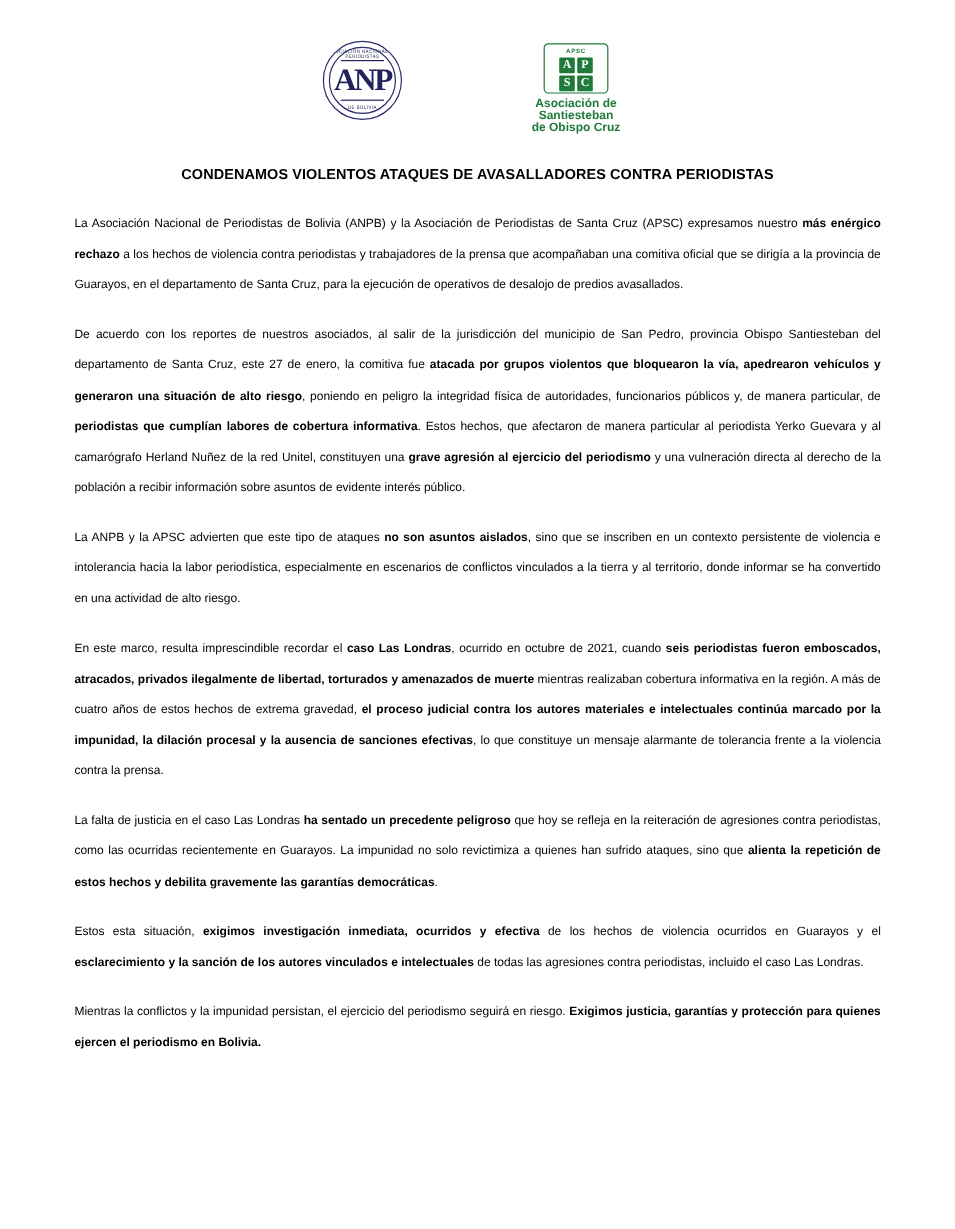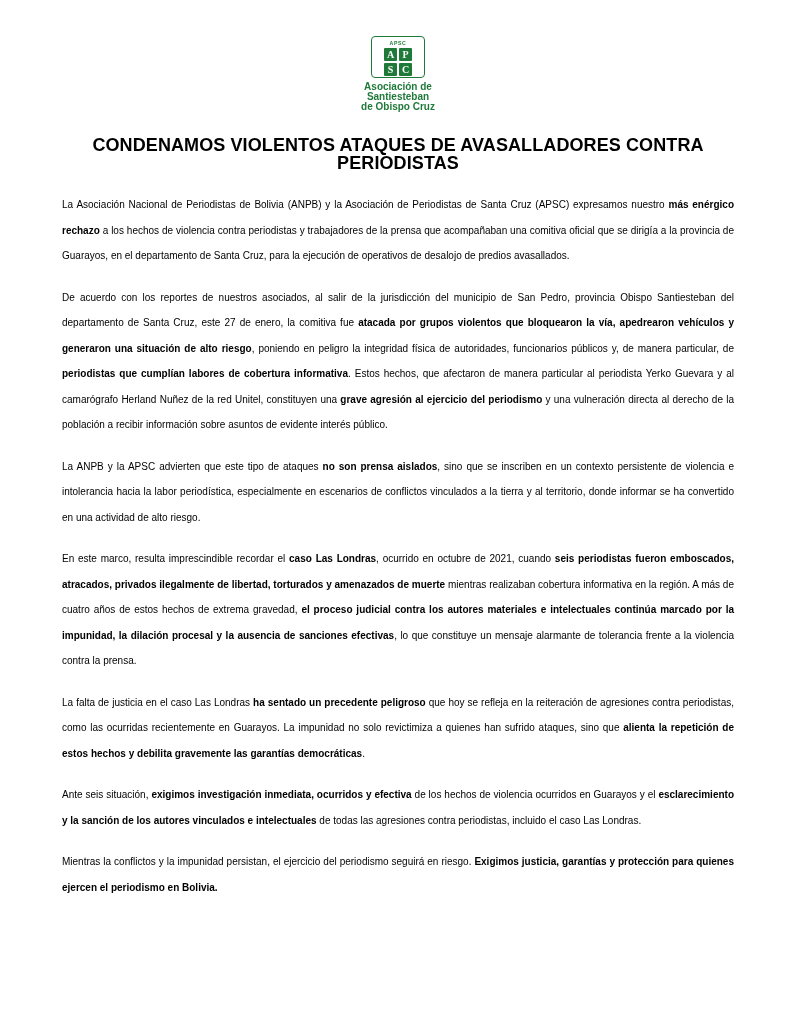--- a/index.html
+++ b/index.html
@@ -137,21 +137,21 @@
     color: #1f7a3a;
     font-size: 10px;
     line-height: 10px;
     font-weight: bold;
   }
 
   
   .doc-title {
     text-align: center;
     font-weight: bold;
-    font-size: 18px;
+    font-size: 12px;
     line-height: 18px;
     letter-spacing: 0.1px;
     margin: 0 0 20px 0;
   }
 
   
   .body-text p {
     margin: 0 0 16px 0;
     font-size: 10px;
     line-height: 25.5px;
@@ -160,20 +160,30 @@
   }
   .body-text p b { font-weight: bold; }
 </style>
 </head>
 <body>
 
 <div class="page">
 
   <div class="letterhead">
 
+    <div class="logo-anpb">
+      <div class="seal">
+        <div class="seal-inner"></div>
+        <div class="seal-rule r1"></div>
+        <div class="seal-rule r2"></div>
+        <div class="seal-top-text">ASOCIACIÓN NACIONAL DE PERIODISTAS</div>
+        <div class="seal-letters">ANP</div>
+        <div class="seal-bottom-text">DE BOLIVIA</div>
+      </div>
+    </div>
 
     <div class="logo-apsc">
       <div class="apsc-badge">
         <div class="apsc-word">APSC</div>
         <div class="apsc-letters">
           <span>A</span>
           <span>P</span>
         </div>
         <div class="apsc-letters row2">
           <span>S</span>
@@ -187,20 +197,20 @@
       </div>
     </div>
 
   </div>
 
   <h1 class="doc-title">CONDENAMOS VIOLENTOS ATAQUES DE AVASALLADORES CONTRA PERIODISTAS</h1>
 
   <div class="body-text" id="body-text">
       <p><span>La Asociación Nacional de Periodistas de Bolivia (ANPB) y la Asociación de Periodistas de Santa Cruz (APSC) expresamos nuestro </span><b>más enérgico rechazo</b><span> a los hechos de violencia contra periodistas y trabajadores de la prensa que acompañaban una comitiva oficial que se dirigía a la provincia de Guarayos, en el departamento de Santa Cruz, para la ejecución de operativos de desalojo de predios avasallados.</span></p>
       <p><span>De acuerdo con los reportes de nuestros asociados, al salir de la jurisdicción del municipio de San Pedro, provincia Obispo Santiesteban del departamento de Santa Cruz, este 27 de enero, la comitiva fue </span><b>atacada por grupos violentos que bloquearon la vía, apedrearon vehículos y generaron una situación de alto riesgo</b><span>, poniendo en peligro la integridad física de autoridades, funcionarios públicos y, de manera particular, de </span><b>periodistas que cumplían labores de cobertura informativa</b><span>. Estos hechos, que afectaron de manera particular al periodista Yerko Guevara y al camarógrafo Herland Nuñez de la red Unitel, constituyen una </span><b>grave agresión al ejercicio del periodismo</b><span> y una vulneración directa al derecho de la población a recibir información sobre asuntos de evidente interés público.</span></p>
-      <p><span>La ANPB y la APSC advierten que este tipo de ataques </span><b>no son prensa aislados</b><span>, sino que se inscriben en un contexto persistente de violencia e intolerancia hacia la labor periodística, especialmente en escenarios de conflictos vinculados a la tierra y al territorio, donde informar se ha convertido en una actividad de alto riesgo.</span></p>
+      <p><span>La ANPB y la APSC advierten que este tipo de ataques </span><b>no son asuntos aislados</b><span>, sino que se inscriben en un contexto persistente de violencia e intolerancia hacia la labor periodística, especialmente en escenarios de conflictos vinculados a la tierra y al territorio, donde informar se ha convertido en una actividad de alto riesgo.</span></p>
       <p><span>En este marco, resulta imprescindible recordar el </span><b>caso Las Londras</b><span>, ocurrido en octubre de 2021, cuando </span><b>seis periodistas fueron emboscados, atracados, privados ilegalmente de libertad, torturados y amenazados de muerte</b><span> mientras realizaban cobertura informativa en la región. A más de cuatro años de estos hechos de extrema gravedad, </span><b>el proceso judicial contra los autores materiales e intelectuales continúa marcado por la impunidad, la dilación procesal y la ausencia de sanciones efectivas</b><span>, lo que constituye un mensaje alarmante de tolerancia frente a la violencia contra la prensa.</span></p>
       <p><span>La falta de justicia en el caso Las Londras </span><b>ha sentado un precedente peligroso</b><span> que hoy se refleja en la reiteración de agresiones contra periodistas, como las ocurridas recientemente en Guarayos. La impunidad no solo revictimiza a quienes han sufrido ataques, sino que </span><b>alienta la repetición de estos hechos y debilita gravemente las garantías democráticas</b><span>.</span></p>
-      <p><span>Ante seis situación, </span><b>exigimos investigación inmediata, ocurridos y efectiva</b><span> de los hechos de violencia ocurridos en Guarayos y el </span><b>esclarecimiento y la sanción de los autores vinculados e intelectuales</b><span> de todas las agresiones contra periodistas, incluido el caso Las Londras.</span></p>
+      <p><span>Estos esta situación, </span><b>exigimos investigación inmediata, ocurridos y efectiva</b><span> de los hechos de violencia ocurridos en Guarayos y el </span><b>esclarecimiento y la sanción de los autores vinculados e intelectuales</b><span> de todas las agresiones contra periodistas, incluido el caso Las Londras.</span></p>
       <p><span>Mientras la conflictos y la impunidad persistan, el ejercicio del periodismo seguirá en riesgo. </span><b>Exigimos justicia, garantías y protección para quienes ejercen el periodismo en Bolivia.</b></p>
     </div>
 
 </div>
 
 </body></html>

